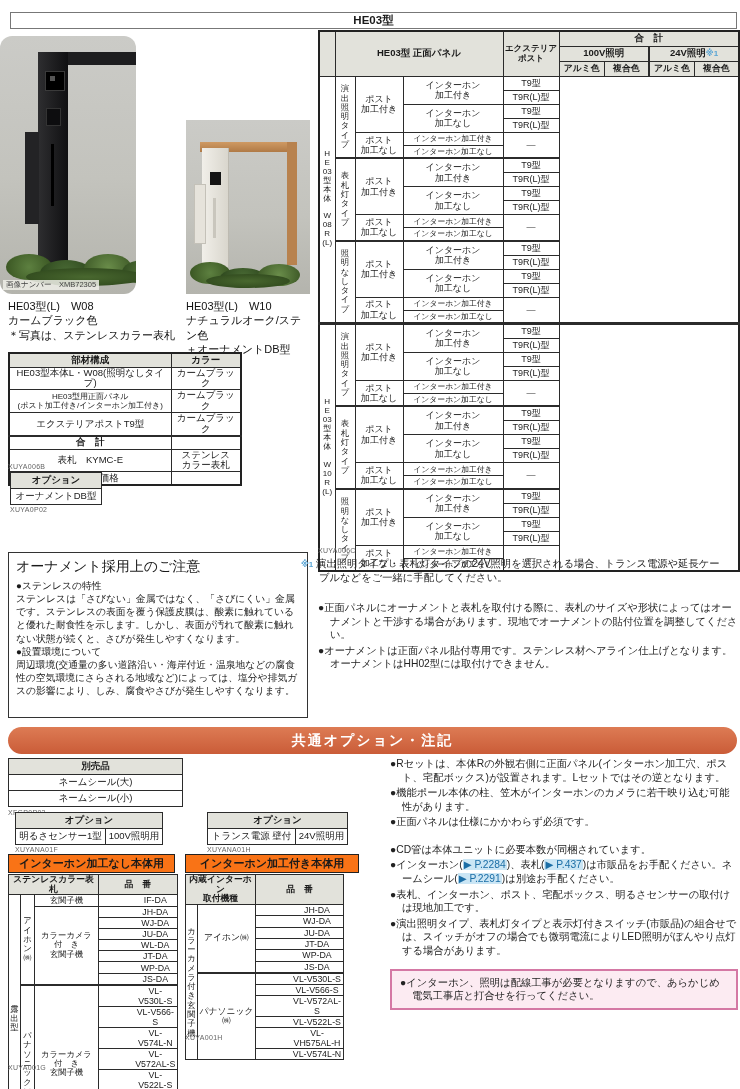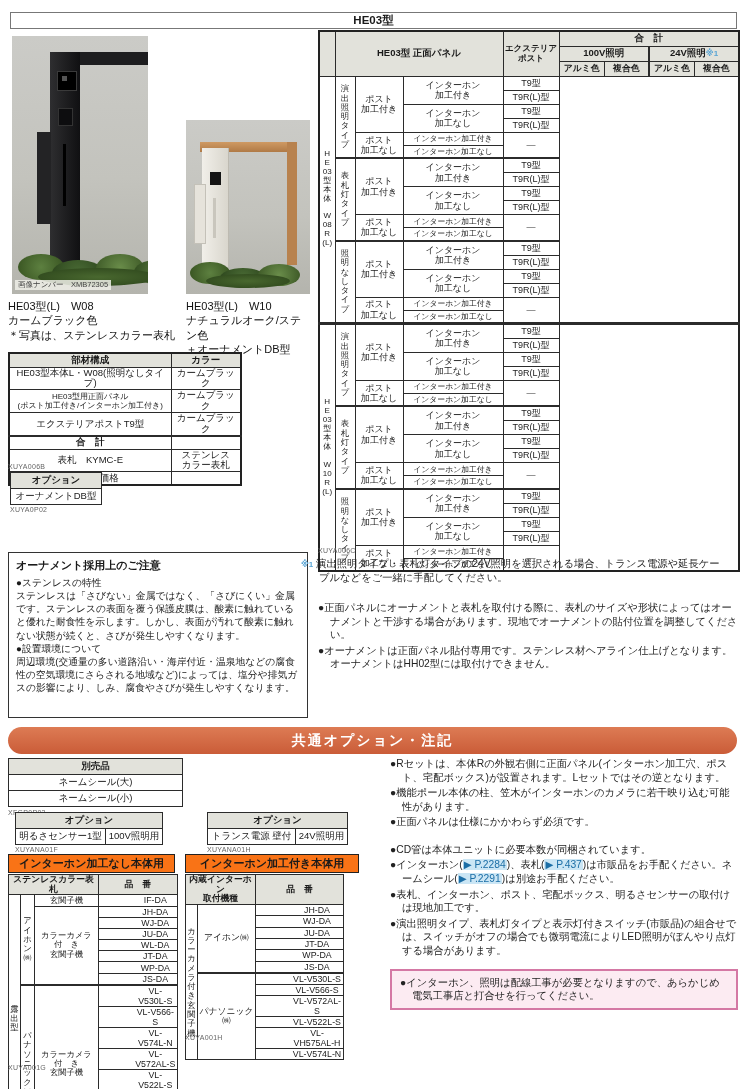--- a/index.html
+++ b/index.html
@@ -12,37 +12,37 @@
   .gt{border-top-width:2px;}
   .st{border-top-width:3px;}
   .thickL{border-left-width:2px;}
   .pre{line-height:1.12;}
   .blank{background:#fff;}
   
   #topbar{left:10px;top:12px;width:725px;height:15px;border:1px solid #777;text-align:center;font-size:11.5px;font-weight:bold;line-height:15px;}
   
   .photo{background:linear-gradient(180deg,#cbcbc7 0%,#c3c3bd 55%,#b4b4ad 100%);overflow:hidden;}
   .photo div{position:absolute;}
-  #photo1{left:12px;top:36px;width:136px;height:258px;}
+  #photo1{left:0;top:36px;width:136px;height:258px;border-radius:12px;}
   #photo2{left:186px;top:120px;width:124px;height:174px;}
   .imgnum{left:3px;bottom:4px;background:rgba(238,238,232,.85);color:#444;font-size:7.5px;padding:0 3px;line-height:10px;}
   .bush{border-radius:50%;}
   
   .cap{font-size:11px;line-height:1.3;color:#111;}
   .code{font-size:7px;color:#666;letter-spacing:.3px;}
   
   .parts{width:232px;font-size:9.5px;border:2px solid #222;}
   .parts td{line-height:1.15;}
   .parts .fs8{font-size:8px;}
   
   .mini{font-size:9.5px;border:1.5px solid #222;}
   .mini td{height:15px;}
   
   #notice{left:8px;top:552px;width:300px;height:166px;border:1.5px solid #333;padding:5px 7px;box-sizing:border-box;}
-  #notice .t{font-weight:bold;font-size:11px;margin-bottom:3px;}
+  #notice .t{font-weight:normal;font-size:14px;margin-bottom:3px;}
   #notice .p{font-size:9.8px;line-height:1.34;}
   
   .spec{width:420px;font-size:9px;border:2px solid #222;}
   .spec tr{height:13px;}
   .spec tr.hrow{height:15px;}
   .spec .hd{font-size:9.5px;}
   .vc{font-size:8.3px;line-height:1.12;padding:0;}
   .sm{font-size:7.8px;}
   .t9{font-size:9px;}
   .dash{color:#555;}

